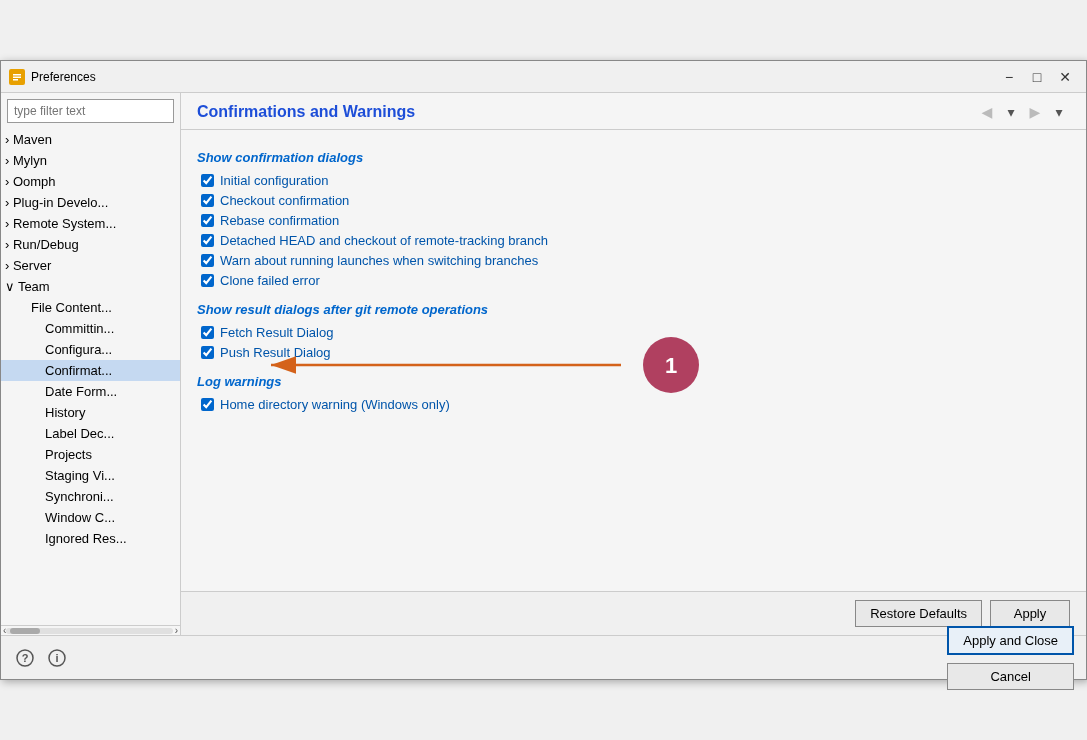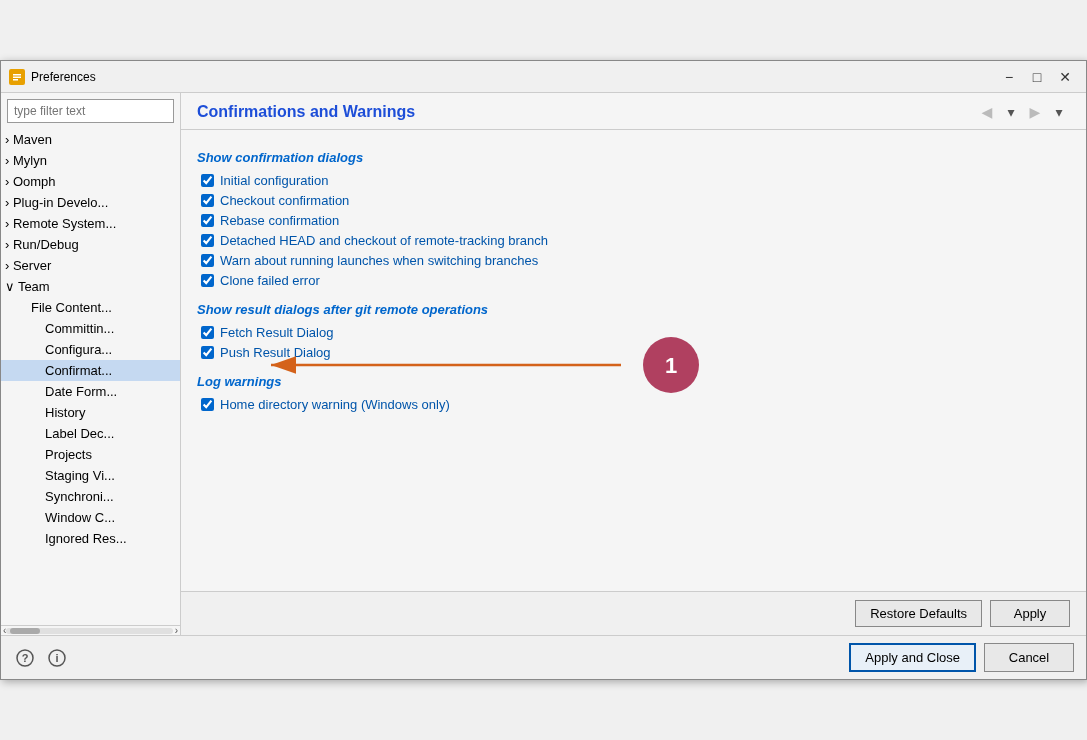--- a/index.html
+++ b/index.html
@@ -260,20 +260,21 @@
       cursor: pointer;
       display: flex;
       align-items: center;
       justify-content: center;
       font-size: 14px;
       color: #444;
     }
     .footer-btns {
       display: flex;
       gap: 8px;
+      flex-direction: column;
     }
     .footer-btn {
       padding: 5px 14px;
       border: 1px solid #888;
       background: #e8e8e8;
       cursor: pointer;
       font-size: 13px;
       color: #000;
       min-width: 90px;
     }

